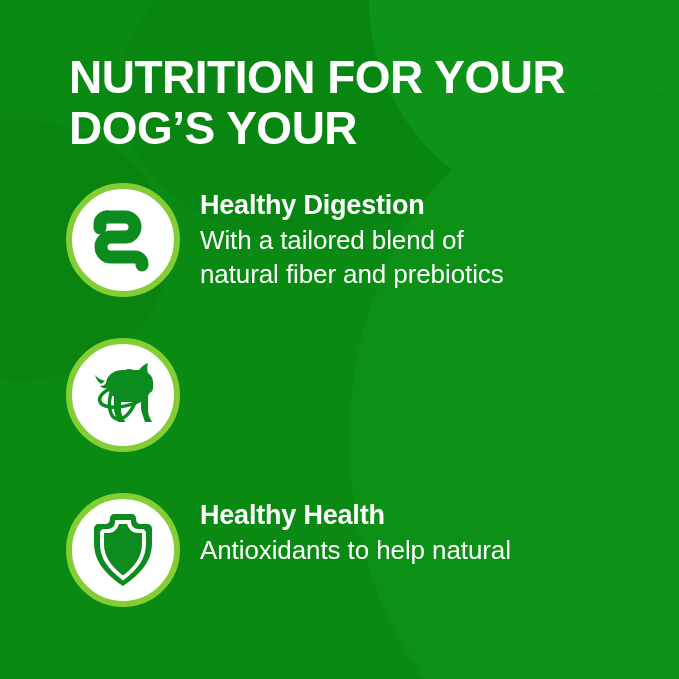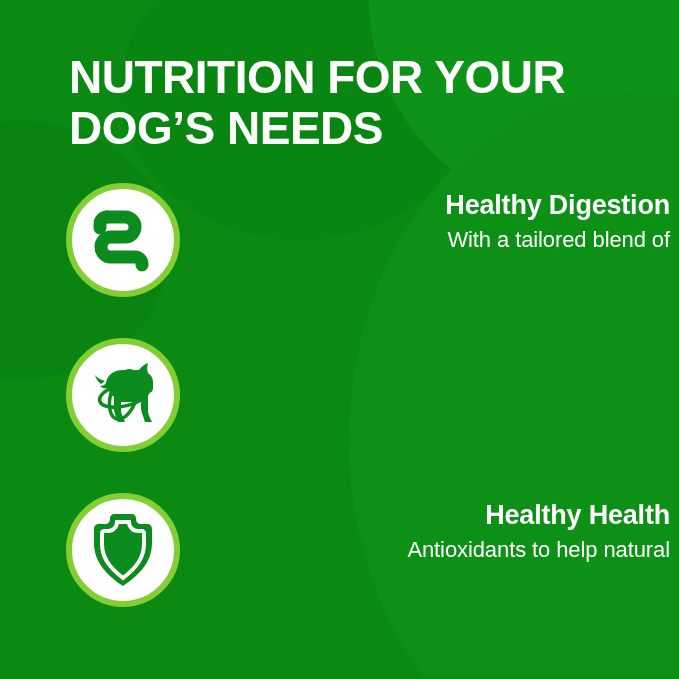--- a/index.html
+++ b/index.html
@@ -83,21 +83,20 @@
   
   .rows {
     position: absolute;
     left: 0;
     top: 183px;
     width: 679px;
   }
   .row {
     position: relative;
     height: 155px;
-    text-align: right;
   }
 
   .badge {
     position: absolute;
     left: 66px;
     top: 0;
     width: 114px;
     height: 114px;
     border-radius: 50%;
     background: #ffffff;
@@ -120,21 +119,21 @@
   .copy-title {
     color: #ffffff;
     font-size: 27px;
     font-weight: bold;
     line-height: 32px;
     letter-spacing: -0.2px;
     white-space: nowrap;
   }
   .copy-body {
     color: #ffffff;
-    font-size: 22px;
+    font-size: 26px;
     line-height: 34px;
     letter-spacing: -0.1px;
     margin-top: 2px;
   }
   .copy-body .bl {
     display: block;
     white-space: nowrap;
   }
 </style>
 </head>
@@ -144,38 +143,39 @@
 
   <div class="bg-layer">
     <div class="blob blob-mid"></div>
     <div class="blob blob-tr"></div>
     <div class="blob blob-right"></div>
     <div class="blob blob-tl"></div>
   </div>
 
   <div class="headline">
     <span class="hl-line">NUTRITION FOR YOUR</span>
-    <span class="hl-line">DOG’S NEEDS</span>
+    <span class="hl-line">DOG’S YOUR</span>
   </div>
 
   <div class="rows">
 
     <div class="row">
       <div class="badge">
         <span>
           <svg width="68" height="74" viewBox="0 0 68 74" aria-hidden="true">
             <path d="M18 14 H36 a10 10 0 0 1 0 20 H22 a10 10 0 0 0 0 20 H46 a7 7 0 0 1 7 7 V62" fill="none" stroke="#0c8c1e" stroke-width="13" stroke-linecap="round" stroke-linejoin="round"></path>
             <path d="M18 14 a7 7 0 0 0 -7 7 V25" fill="none" stroke="#0c8c1e" stroke-width="13" stroke-linecap="round"></path>
           </svg>
         </span>
       </div>
       <div class="copy">
         <div class="copy-title">Healthy Digestion</div>
         <div class="copy-body">
           <span class="bl">With a tailored blend of</span>
+          <span class="bl">natural fiber and prebiotics</span>
         </div>
       </div>
     </div>
 
     <div class="row">
       <div class="badge">
         <span>
           <svg width="80" height="72" viewBox="0 0 80 72" aria-hidden="true">
             <g fill="#0c8c1e">
               <path d="M24 20 c3-6 9-9 16-9 h16 c3-4 6-6 9-7 c-1 4-1 7 0 10

